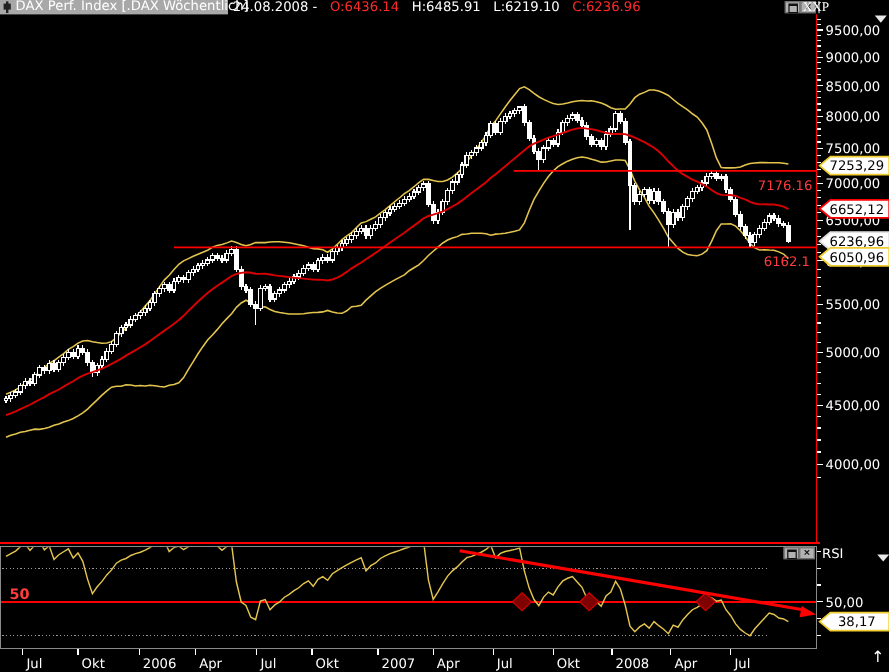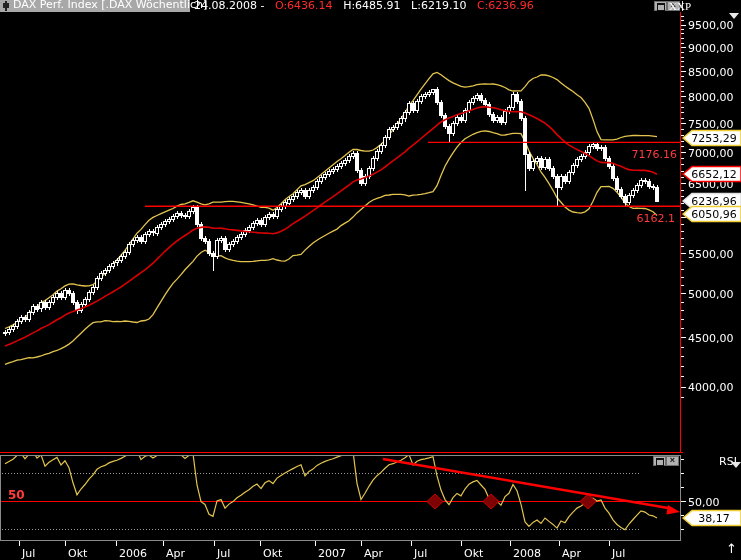--- a/index.html
+++ b/index.html
@@ -19,21 +19,21 @@
   .btn-restore-glyph{position:absolute;left:2px;top:1px;width:6px;height:5px;
           border:1px solid #111;border-top:2px solid #111;}
   .btn-close-glyph{position:absolute;left:0;top:-2px;width:11px;text-align:center;
           font-size:9px;font-weight:bold;color:#111;line-height:11px;}
   .vsep{position:absolute;left:682px;top:1px;width:1px;height:10px;background:#ddd;}
   .xxp{position:absolute;left:669px;top:0px;font-size:11px;color:#fff;line-height:12px;font-family:Liberation Serif, serif;}
   .tri-down{width:0;height:0;border-left:5px solid transparent;border-right:5px solid transparent;
             border-top:6px solid #e8e8e8;position:absolute;}
   .xxp-drop{left:729px;top:13px;}
   .rsi-drop{left:731px;top:462px;}
-  .rsi-label{position:absolute;left:719px;top:456px;font-size:11px;color:#fff;line-height:12px;}
+  .rsi-label{position:absolute;left:685px;top:456px;font-size:11px;color:#fff;line-height:12px;}
   .up-arrow{position:absolute;left:726px;top:541px;color:#fff;font-size:13px;line-height:15px;cursor:pointer;}
   svg{position:absolute;left:0;top:0;}
 </style>
 </head>
 <body>
 
 <div class="screen">
 
   <svg id="chart" width="741" height="560">
       <defs>

